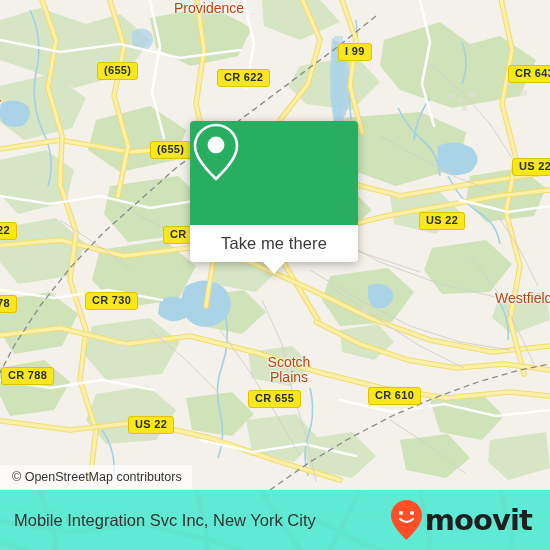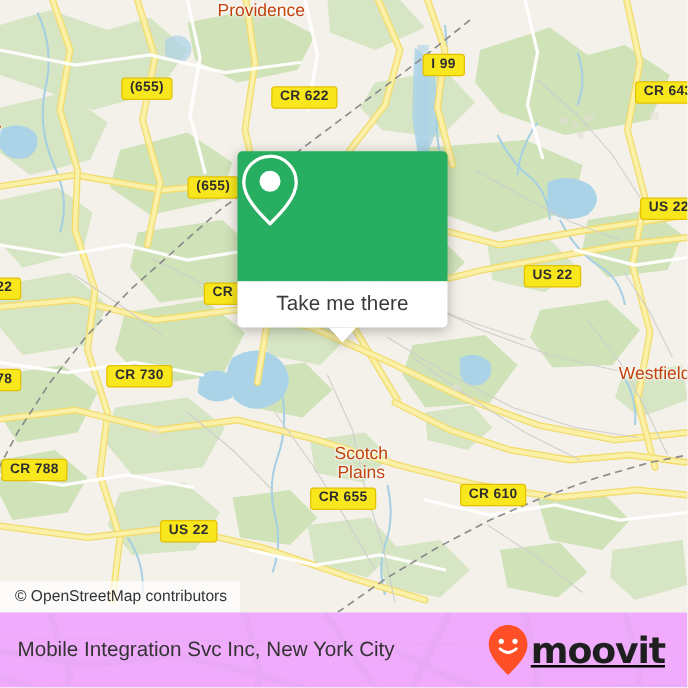--- a/index.html
+++ b/index.html
@@ -87,41 +87,41 @@
     width:0; height:0;
     border-left:11px solid transparent;
     border-right:11px solid transparent;
     border-top:12px solid #ffffff;
   }
 
   
   #footer {
     position:absolute; left:0; top:490px;
     width:550px; height:60px;
-    background:#f0abfc;
+    background:#5eead4;
     overflow:hidden;
   }
   #footer-watermark {
     position:absolute; left:0; top:-470px;
     opacity:0.055;
   }
   #footer-inner {
     position:relative;
     width:100%; height:100%;
     display:flex; align-items:center;
     justify-content:space-between;
     padding:0 18px 0 14px;
   }
   #footer-title {
     color:#333333;
     font-size:16.5px;
     white-space:nowrap;
     font-family:"Liberation Sans", sans-serif;
   }
-  #brand { display:flex; align-items:center; gap:2px;text-decoration:underline; }
+  #brand { display:flex; align-items:center; gap:2px; }
   #brand-word {
     color:#1f1f1f;
     font-size:29px;
     font-weight:bold;
     letter-spacing:-0.9px;
     font-family:"DejaVu Sans", sans-serif;
     line-height:29px;
   }
 </style>
 </head>

